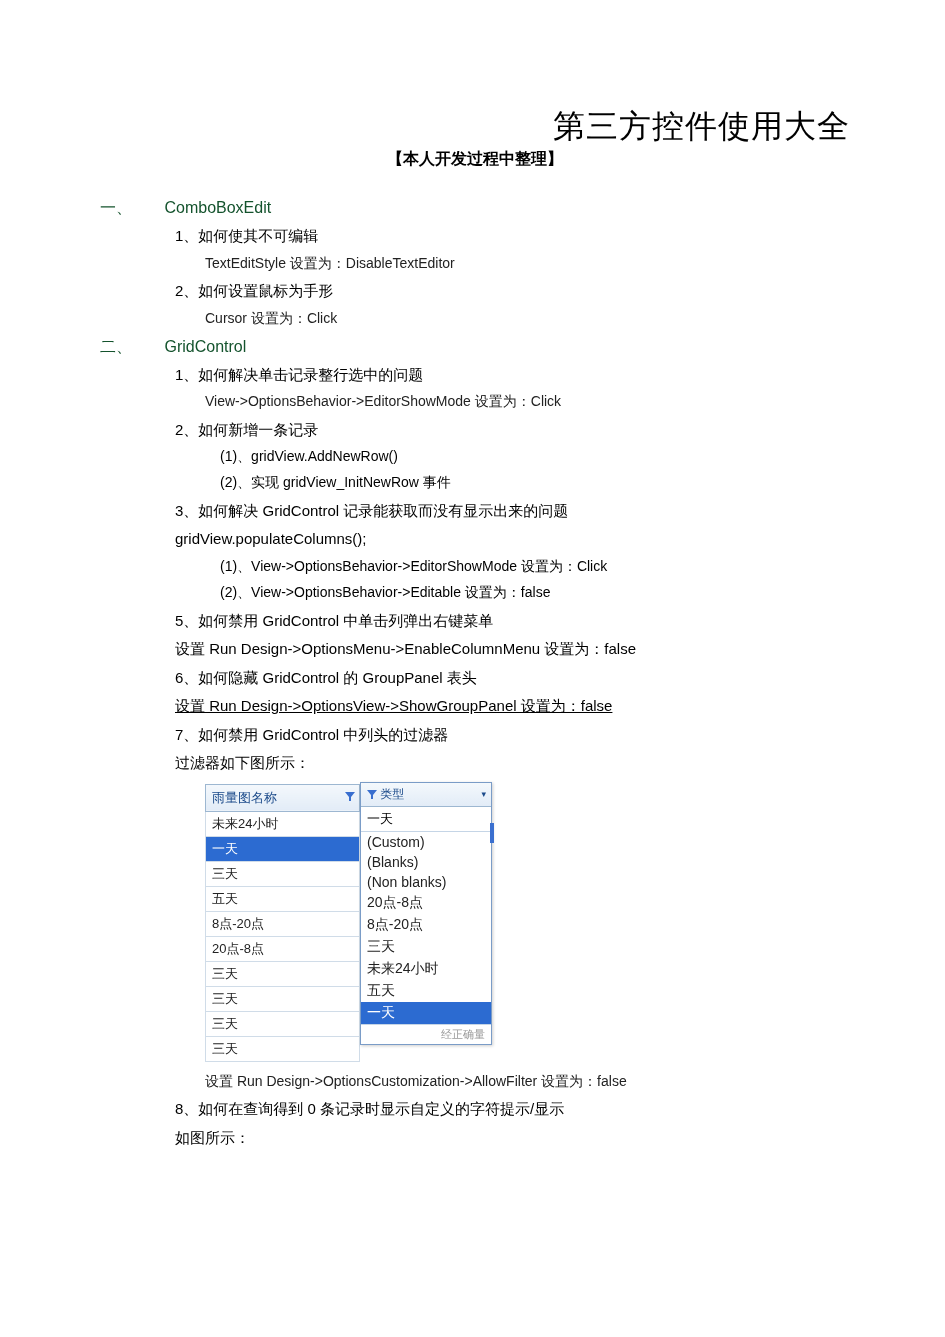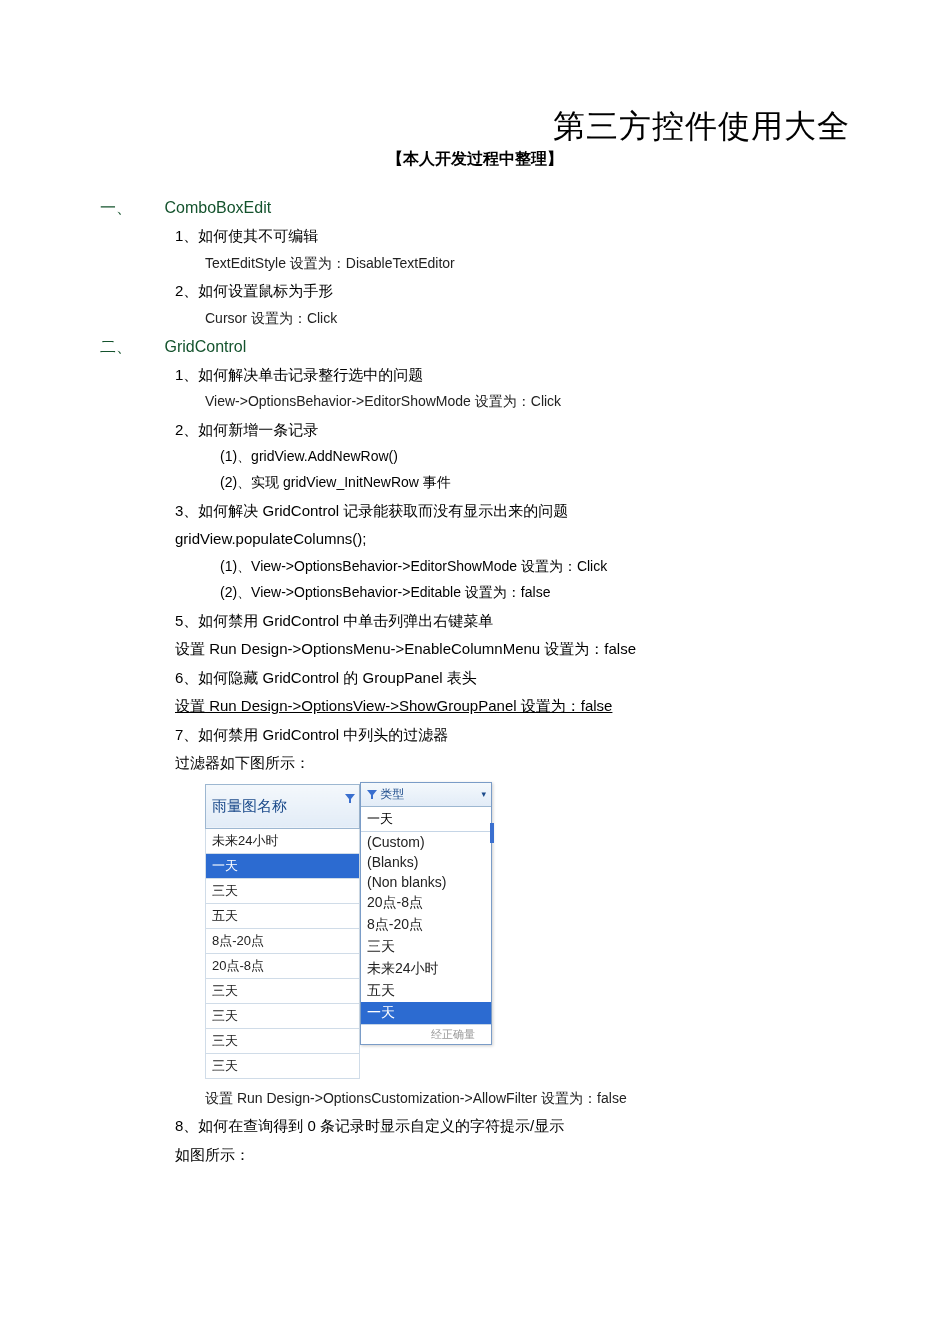--- a/index.html
+++ b/index.html
@@ -66,22 +66,22 @@
     width: 155px;
     border: 1px solid #9db7d1;
     background: #fff;
   }
   .grid-table th {
     background: linear-gradient(#f4f8fc, #e2ecf7);
     border: 1px solid #9db7d1;
     color: #1b4a8a;
     font-weight: normal;
     text-align: left;
-    padding: 12px 6px;
-    font-size: 15px;
+    padding: 4px 6px;
+    font-size: 13px;
     position: relative;
   }
   .grid-table td {
     border: 1px solid #d0dce8;
     padding: 3px 6px;
     font-size: 13px;
     color: #222;
   }
   .grid-table tr.selected td {
     background: #2c6bd1;
@@ -137,21 +137,21 @@
   .scrollbar-hint {
     position: absolute;
     right: -3px;
     top: 40px;
     width: 4px;
     height: 20px;
     background: #3a6fcf;
   }
   .popup-footer {
     border-top: 1px solid #c5d5e6;
-    padding: 2px 16px;
+    padding: 2px 6px;
     font-size: 11px;
     color: #999;
     text-align: right;
   }
 </style>
 </head>
 <body>
 
 <div class="page">
 

